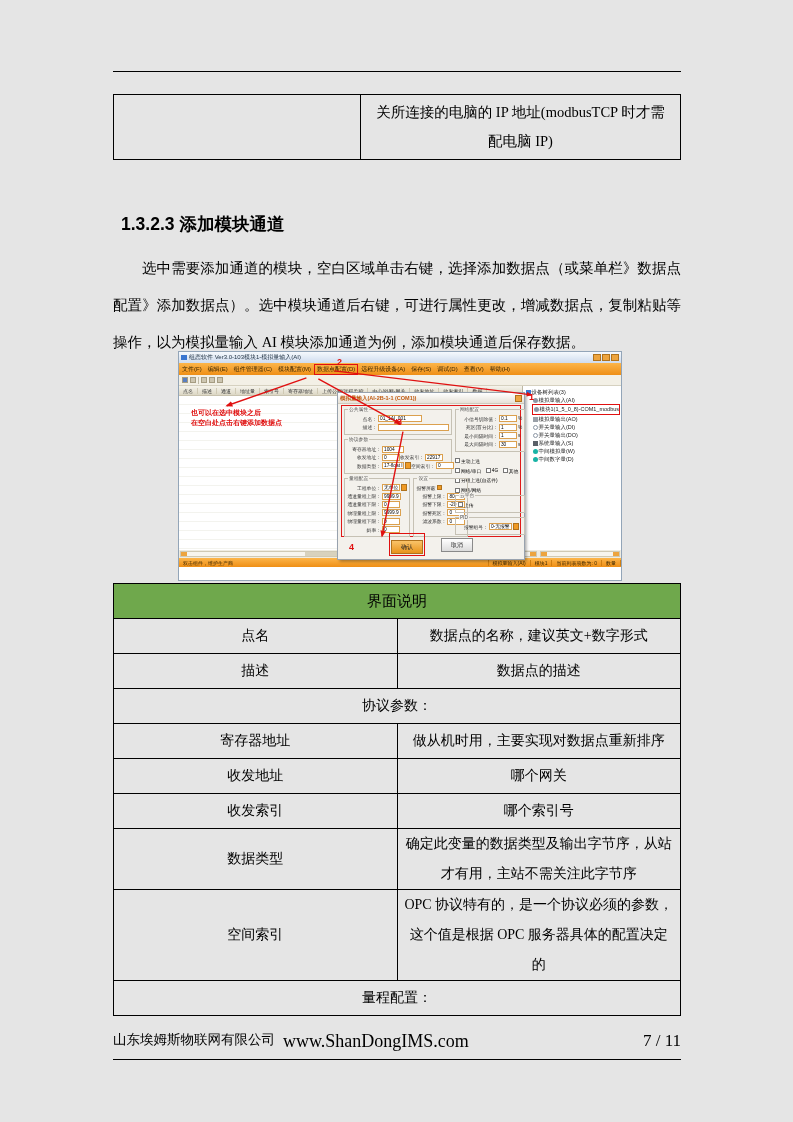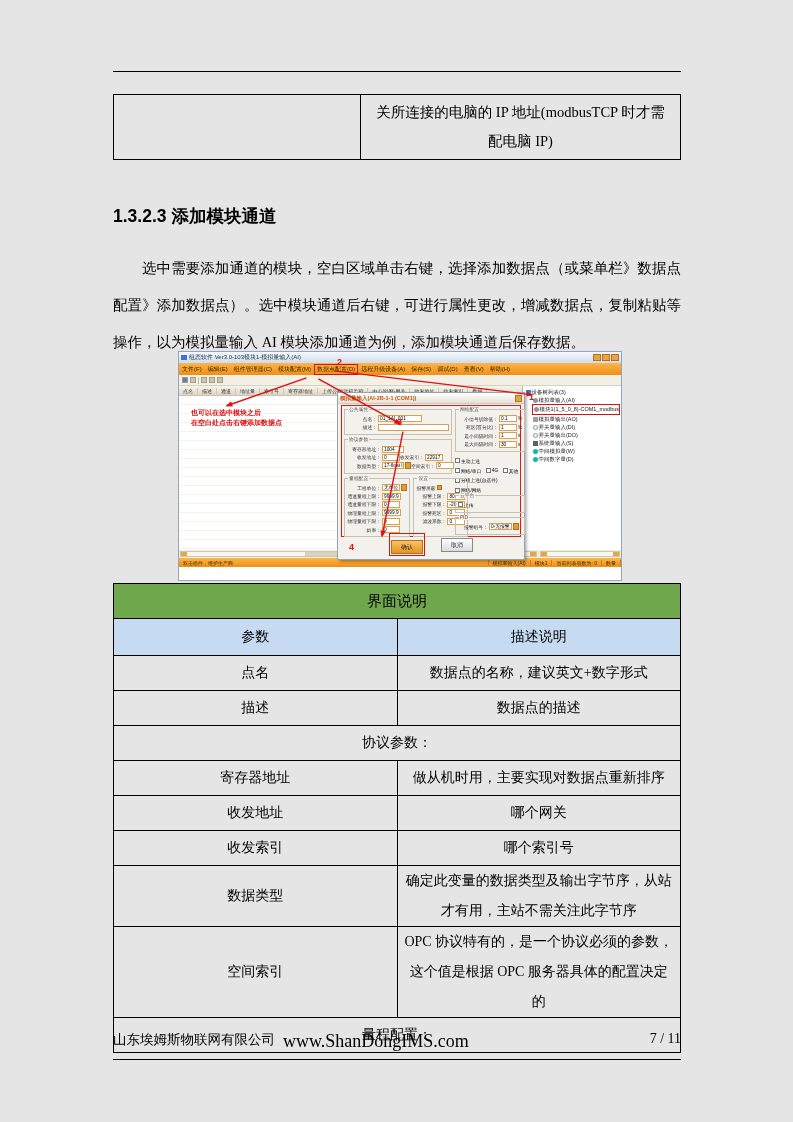--- a/index.html
+++ b/index.html
@@ -7,21 +7,21 @@
         font-family:"Liberation Serif","DejaVu Serif",serif;color:#000;}
 
   
   .header-rule{position:absolute;top:71px;left:113px;width:568px;border-top:1.6px solid #000;}
   .cont-table{position:absolute;top:94px;left:113px;width:568px;border-collapse:collapse;table-layout:fixed;}
   .cont-table td{border:1px solid #000;vertical-align:middle;font-size:14.5px;}
   .cont-table .lc{width:244px;}
   .cont-table .rc{text-align:center;line-height:29px;padding:3px 10px;height:56px;}
   .p-after{position:absolute;top:164px;left:113px;width:568px;font-size:14.5px;}
   .p-after .ind{display:inline-block;width:2em;}
-  .sec-heading{position:absolute;top:204px;left:113px;margin:0;
+  .sec-heading{position:absolute;top:204px;left:113px;margin:8px;
        font-family:"Liberation Sans","DejaVu Sans",sans-serif;font-weight:bold;font-size:17.5px;}
   .body-para{position:absolute;top:250px;left:113px;width:568px;margin:0;
        font-size:14.5px;line-height:37px;text-align:justify;text-indent:2em;}
 
   
   .shot{position:absolute;top:351px;left:178px;width:444px;height:230px;background:#fff;
         border:1px solid #93a5b8;font-family:"Liberation Sans","DejaVu Sans",sans-serif;box-sizing:border-box;}
   .titlebar{height:11px;background:linear-gradient(#f5f9fd,#cfdcee);display:flex;align-items:center;
         padding:0 2px;font-size:6px;color:#234;}
   .app-ico{width:6px;height:5px;background:#3a76d0;margin-right:2px;flex:0 0 auto;}
@@ -109,21 +109,21 @@
   .spec .ghead{background:#6fa84c;height:34px;font-size:15px;}
   .spec .bhead{background:#c6dbf1;height:36px;}
   .spec .pcol{width:283px;}
   .spec .r td{height:34px;}
   .spec .rt td{height:60px;line-height:30px;}
 
   
   .footer{position:absolute;top:1031px;left:113px;width:568px;border-bottom:1.6px solid #000;
           padding-bottom:7px;display:flex;align-items:flex-start;font-size:13.5px;}
   .footer .web{margin-left:8px;font-size:18px;}
-  .footer .pg{margin-left:auto;font-size:14px;}
+  .footer .pg{margin-left:auto;font-size:17px;}
 </style>
 </head>
 <body>
 
 <div class="page">
 
   <div class="header-rule"></div>
 
   <table class="cont-table">
     <tbody>
@@ -422,24 +422,20 @@
       <line x1="140" y1="27" x2="222" y2="72" stroke="#e01010" stroke-width="1.4" marker-end="url(#ah)"></line>
       <line x1="225" y1="80" x2="204" y2="185" stroke="#e01010" stroke-width="1.4" marker-end="url(#ah)"></line>
     </svg>
   </div>
 
   <table class="spec">
     <tbody>
         <tr>
           <td class="ghead" colspan="2">界面说明</td>
         </tr>
-    <tr>
-      <td class="bhead pcol">参数</td>
-      <td class="bhead">描述说明</td>
-    </tr>
     <tr class="r">
           <td>点名</td>
           <td>数据点的名称，建议英文+数字形式</td>
         </tr>
     <tr class="r">
           <td>描述</td>
           <td>数据点的描述</td>
         </tr>
     <tr class="r">
           <td colspan="2">协议参数：</td>

